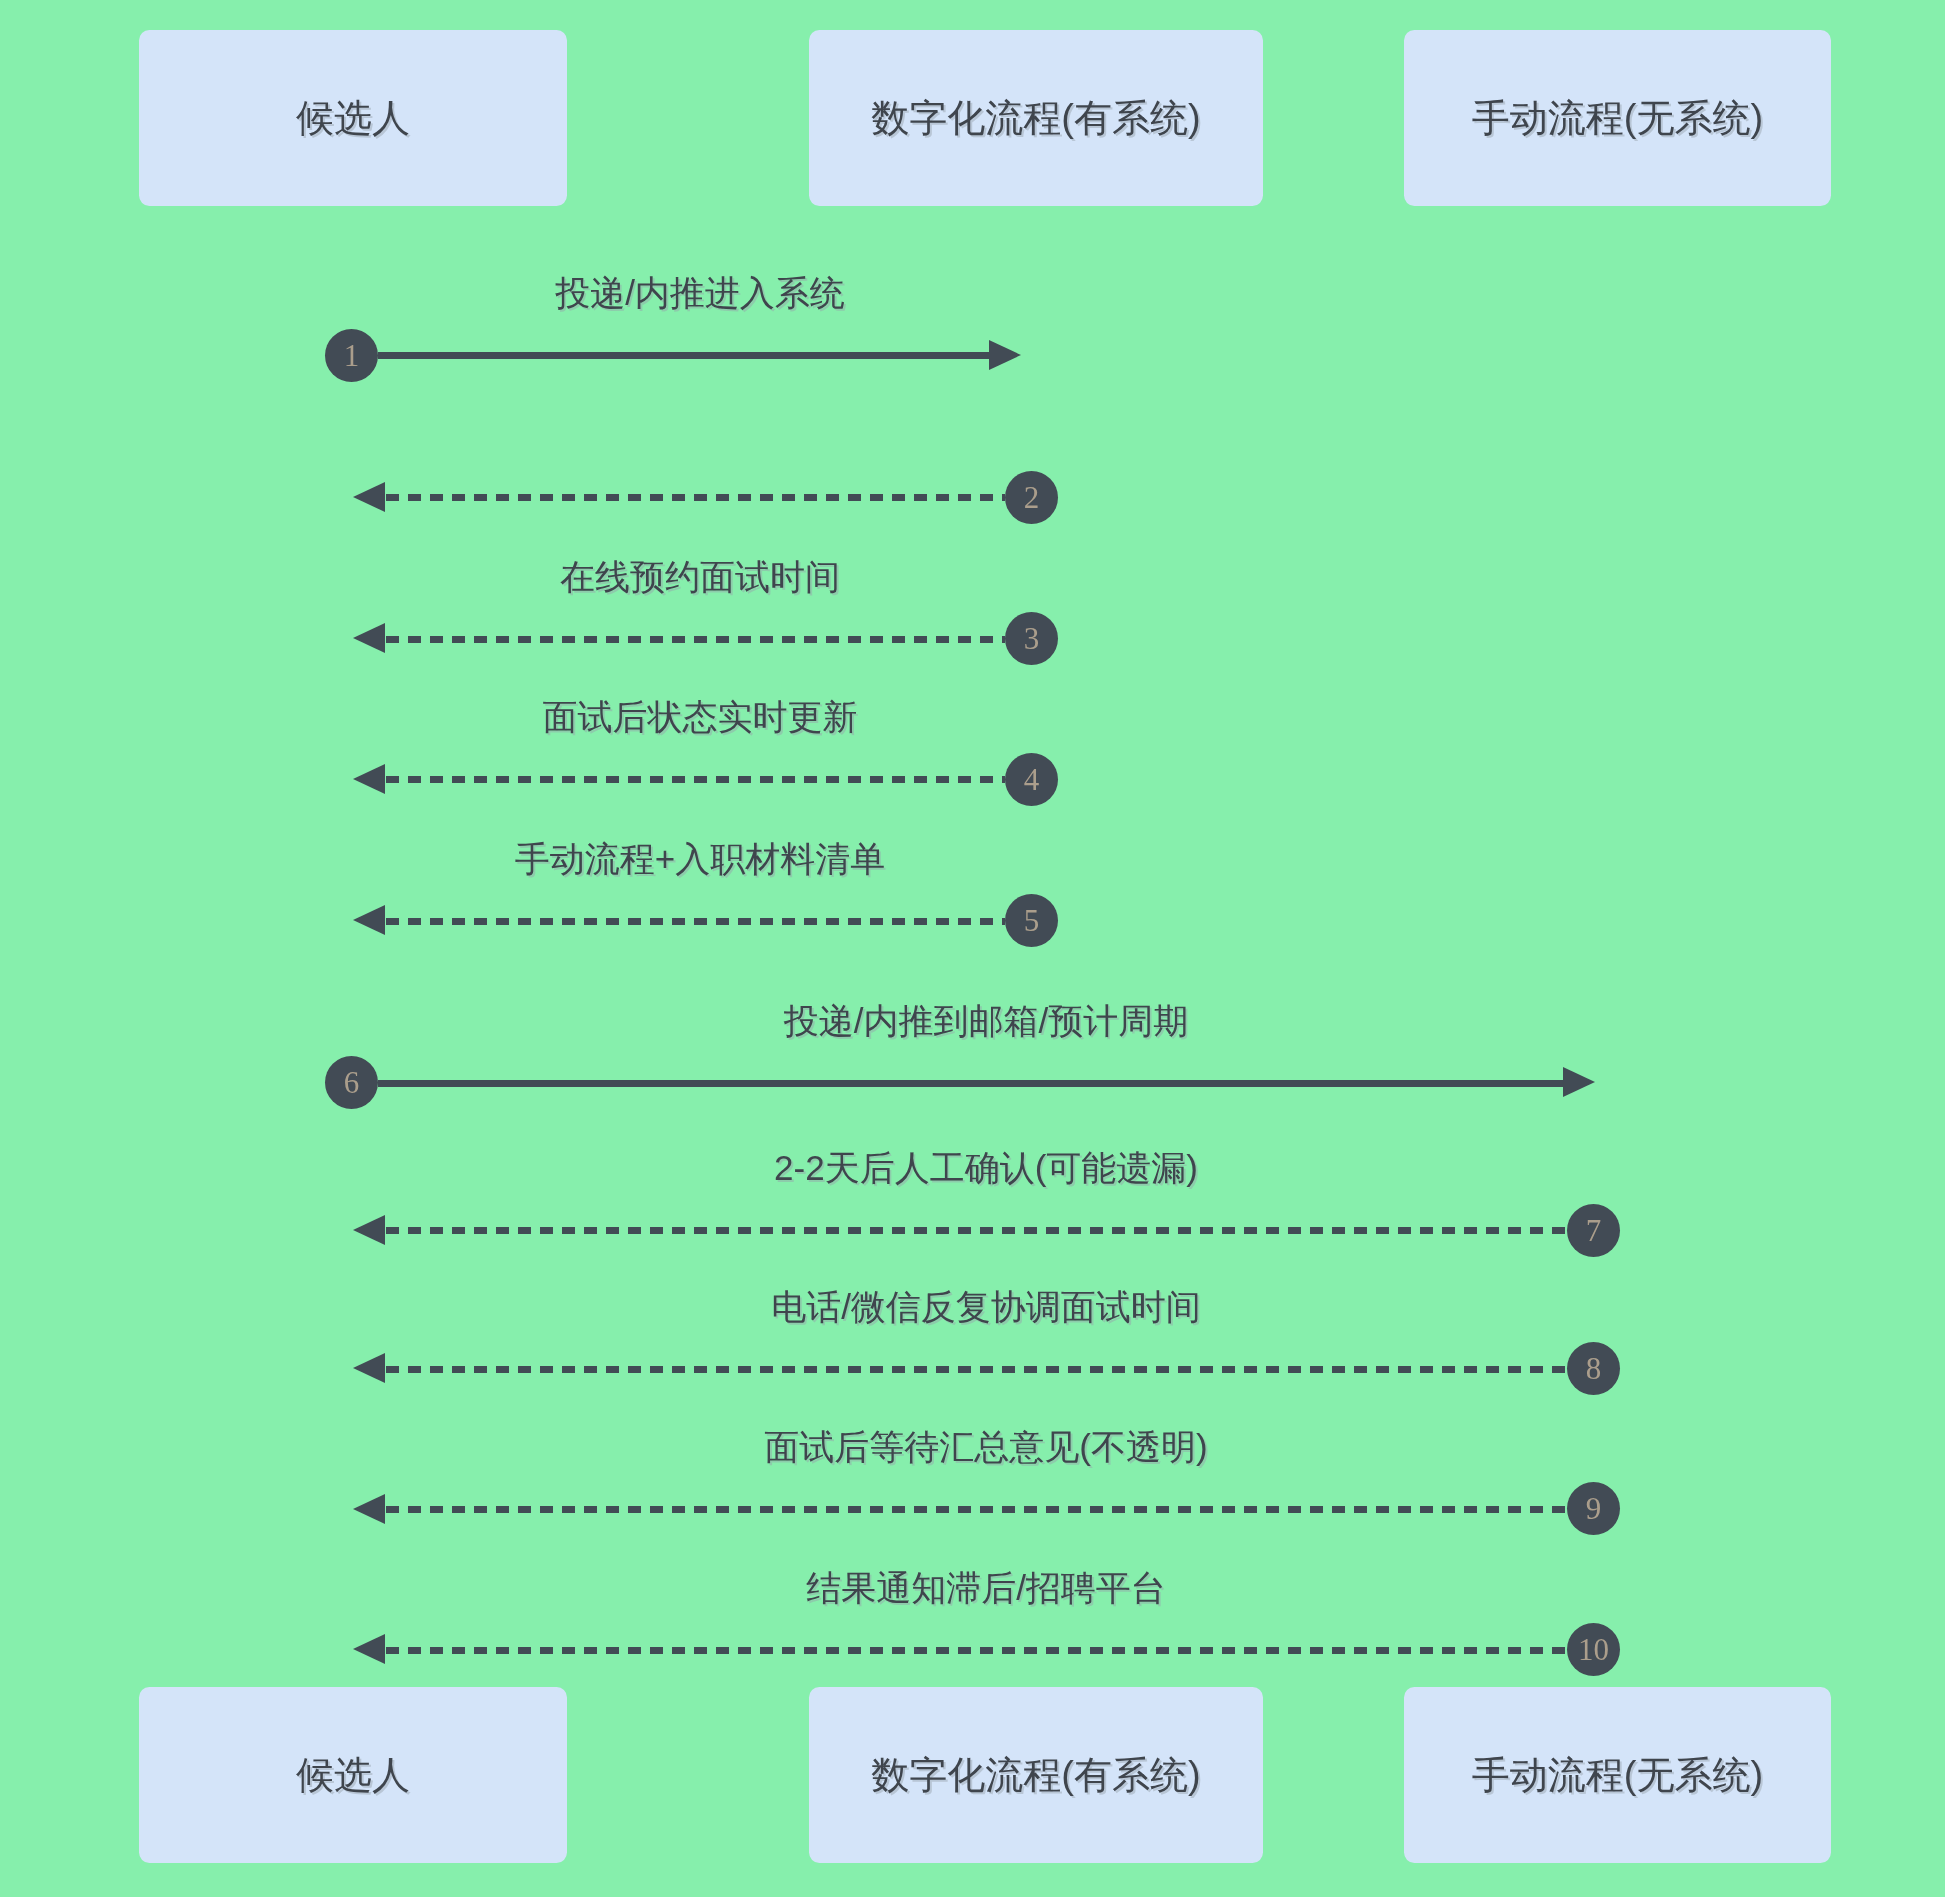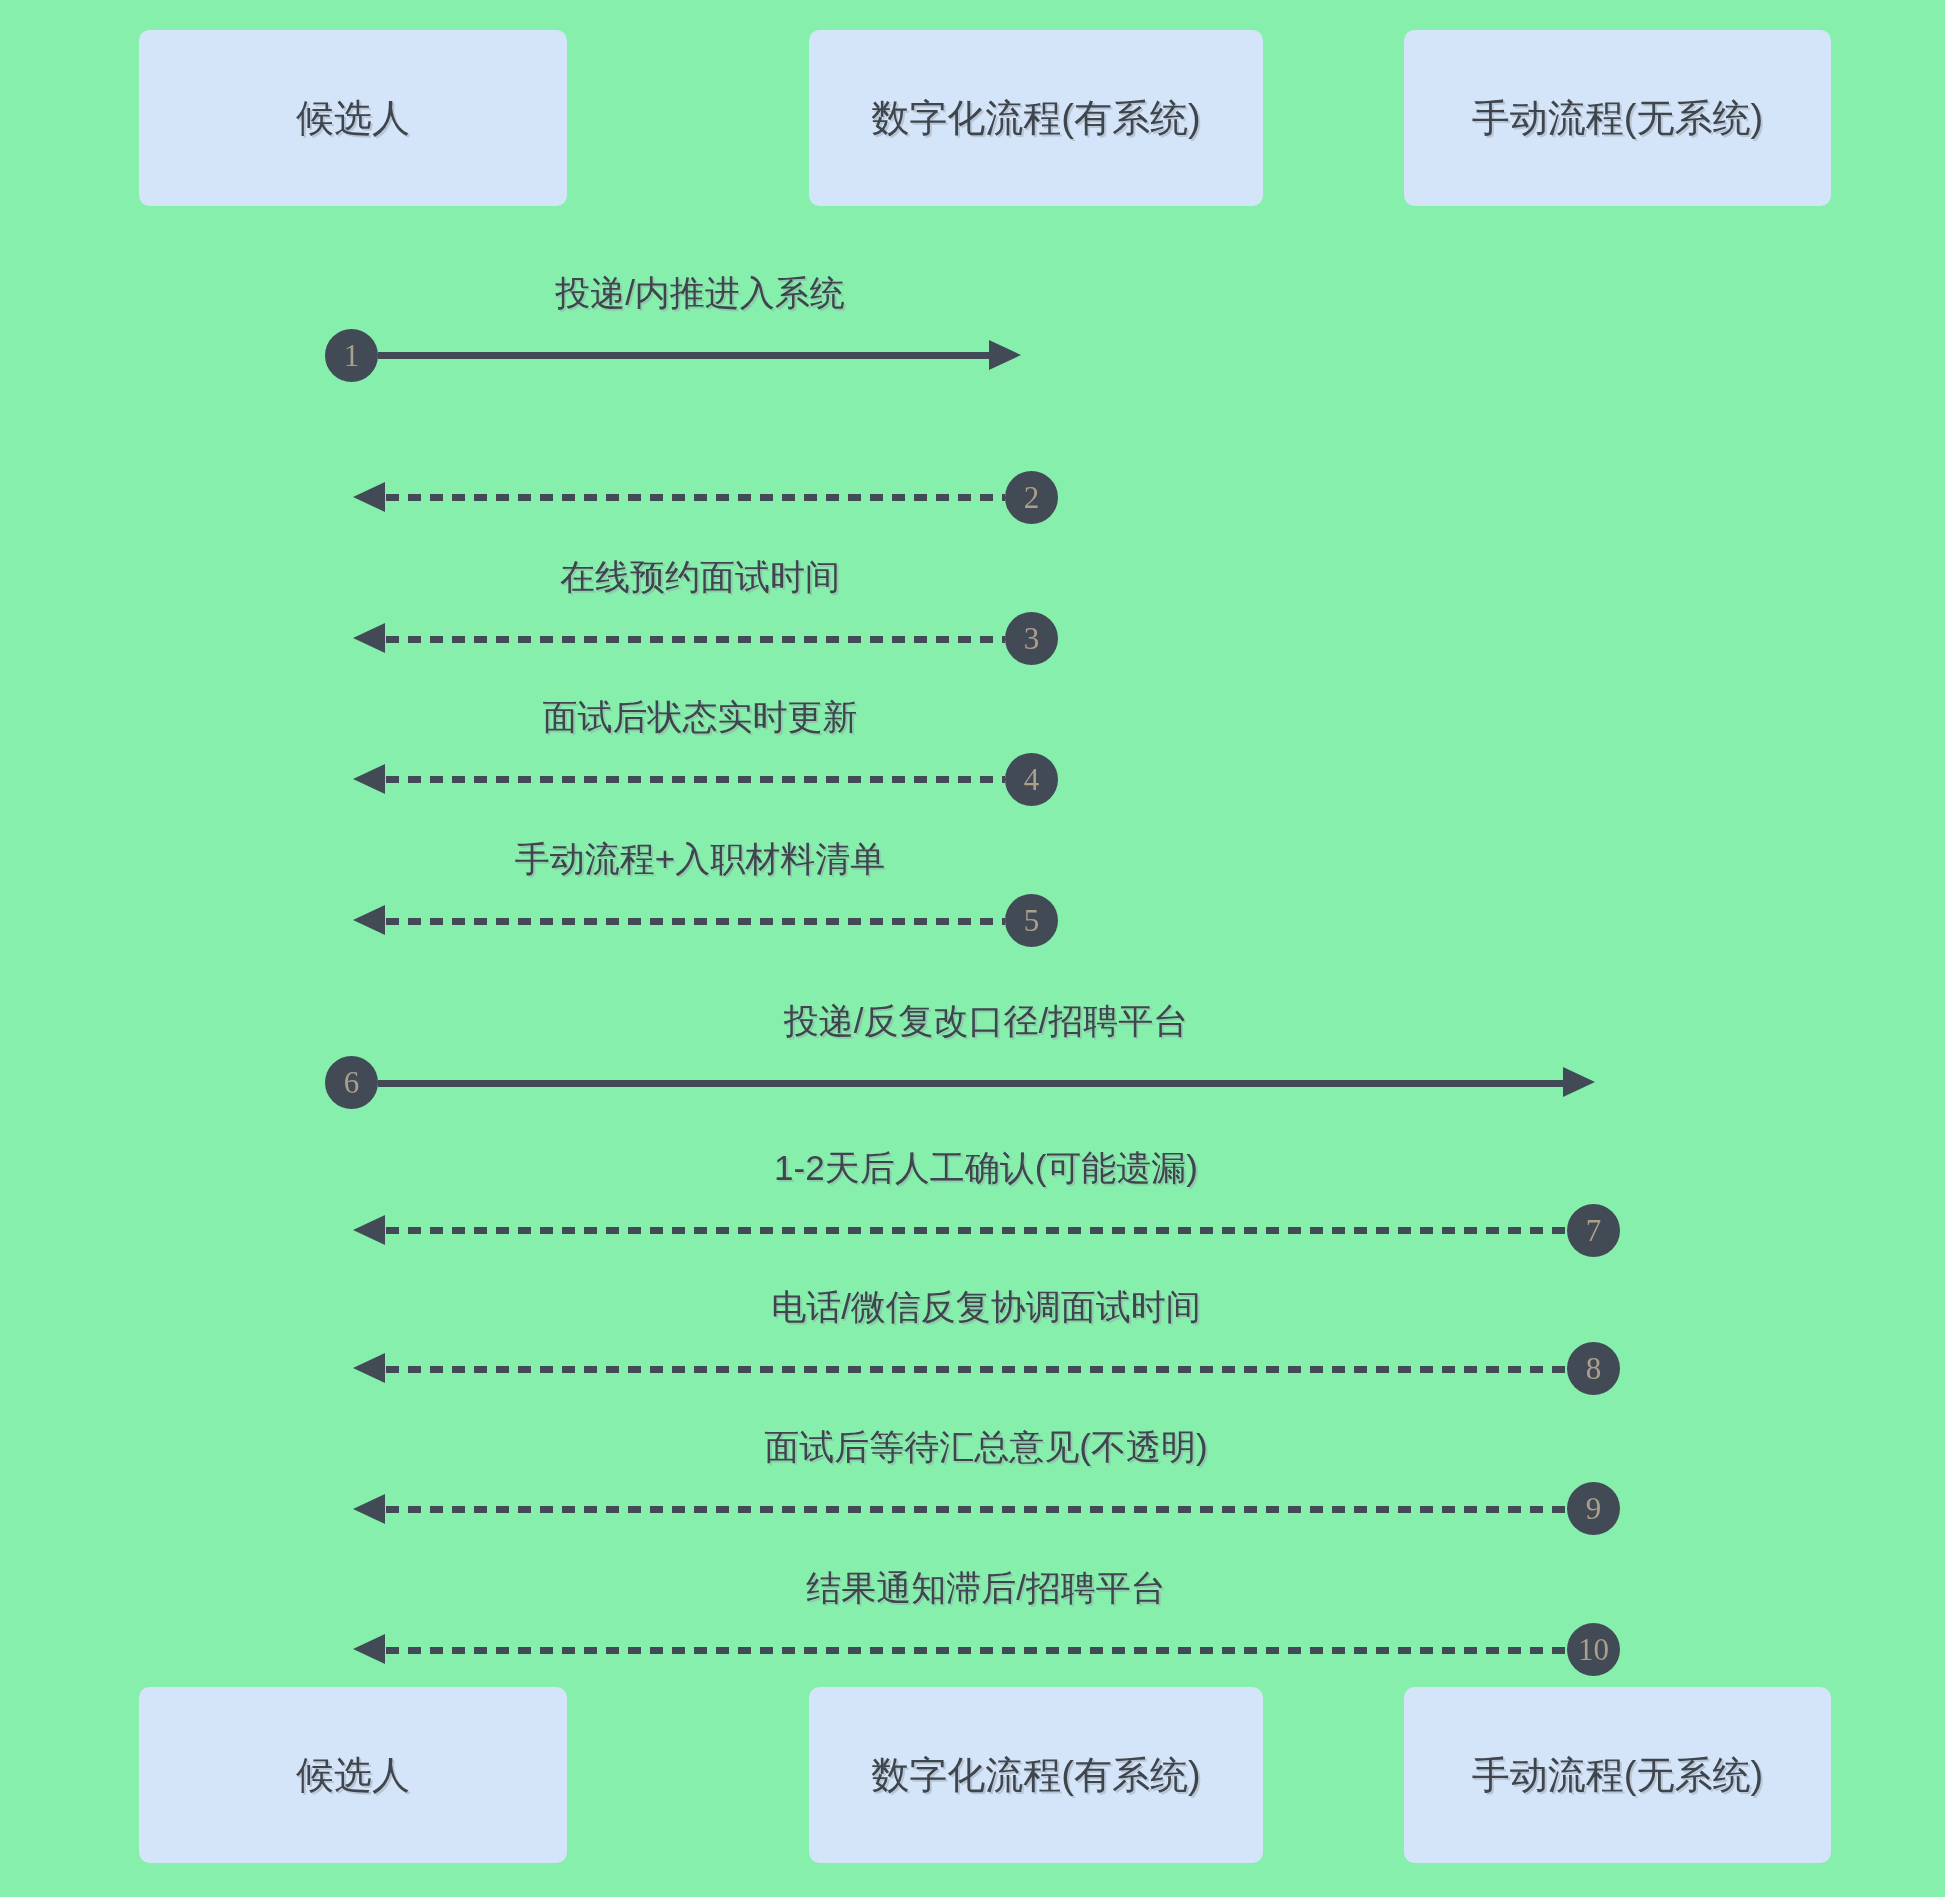--- a/index.html
+++ b/index.html
@@ -88,26 +88,26 @@
   <div class="msg-label l4">面试后状态实时更新</div>
   <div class="line-dashed s4"></div>
   <div class="arr-l a4"></div>
   <div class="badge b4">4</div>
 
   <div class="msg-label l5">手动流程+入职材料清单</div>
   <div class="line-dashed s5"></div>
   <div class="arr-l a5"></div>
   <div class="badge b5">5</div>
 
-  <div class="msg-label l6">投递/反复改口径/招聘平台</div>
+  <div class="msg-label l6">投递/内推到邮箱/预计周期</div>
   <div class="line-solid s6"></div>
   <div class="arr-r a6"></div>
   <div class="badge b6">6</div>
 
-  <div class="msg-label l7">1-2天后人工确认(可能遗漏)</div>
+  <div class="msg-label l7">2-2天后人工确认(可能遗漏)</div>
   <div class="line-dashed s7"></div>
   <div class="arr-l a7"></div>
   <div class="badge b7">7</div>
 
   <div class="msg-label l8">电话/微信反复协调面试时间</div>
   <div class="line-dashed s8"></div>
   <div class="arr-l a8"></div>
   <div class="badge b8">8</div>
 
   <div class="msg-label l9">面试后等待汇总意见(不透明)</div>

